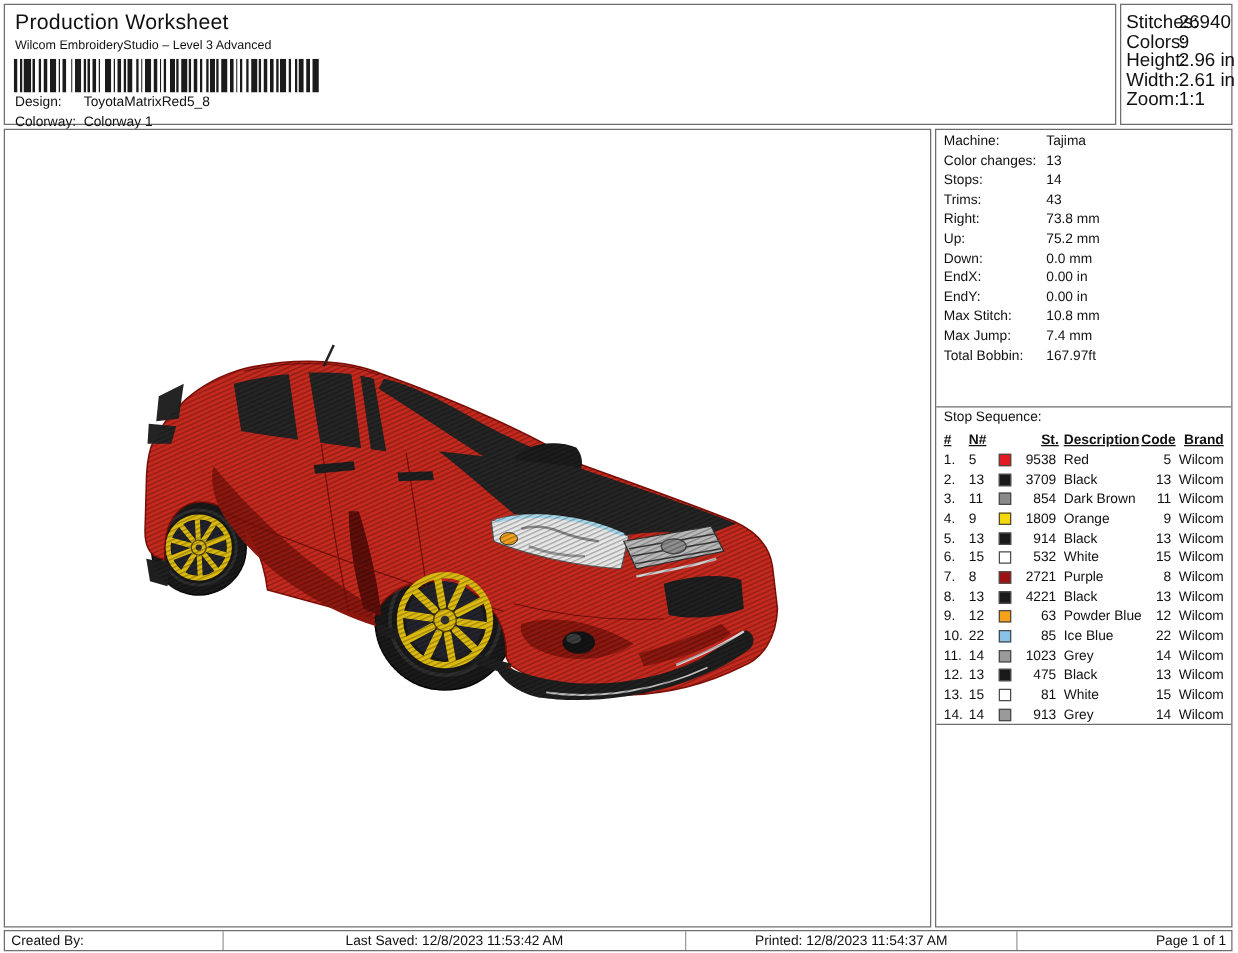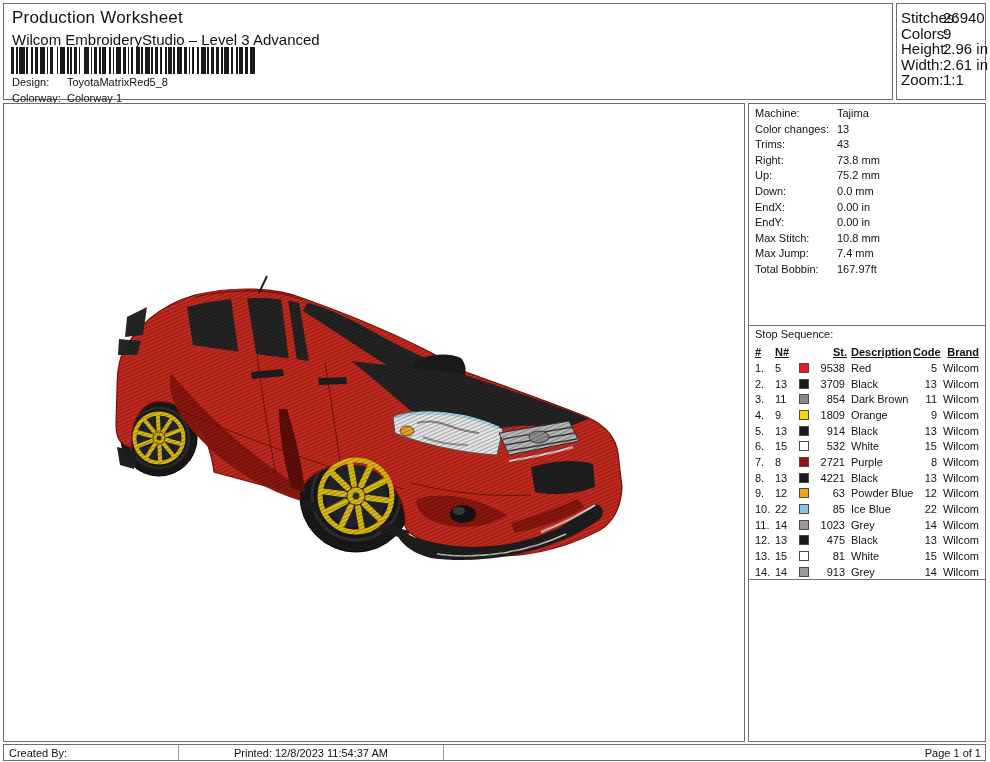--- a/index.html
+++ b/index.html
@@ -3,21 +3,21 @@
 <meta charset="utf-8">
 <style>
   *{box-sizing:border-box;margin:0;padding:0}
   html,body{background:#fff}
   body{width:990px;height:762px;position:relative;font-family:"Liberation Sans",sans-serif;color:#111;overflow:hidden}
   .box{position:absolute;border:1px solid #6e6e6e;background:#fff}
 
   
   #hdr-left{left:3px;top:3px;width:890px;height:97px}
   .title{position:absolute;left:8px;top:4px;font-size:17px;font-weight:normal;letter-spacing:.2px}
-  .subtitle{position:absolute;left:8px;top:27px;font-size:15px}
+  .subtitle{position:absolute;left:8px;top:27px;font-size:10px}
   .barcode{position:absolute;left:7px;top:43px;width:248px;height:27px;overflow:hidden;white-space:nowrap;font-size:0}
   .barcode span{display:inline-block;height:27px;vertical-align:top}
   .barcode .br{background:#1b1b1b}
   .barcode .sp{background:#fff}
   .kv{position:absolute;left:8px;font-size:11px}
   .kv .k{display:inline-block;width:55px}
   #design-row{top:72px}
   #colorway-row{top:88px}
 
   
@@ -234,20 +234,23 @@
 <div class="box" id="right-panel">
   <div id="machine-sec">
   <div class="mrow">
     <span class="ml">Machine:</span><span class="mv">Tajima</span>
   </div>
 
   <div class="mrow">
     <span class="ml">Color changes:</span><span class="mv">13</span>
   </div>
 
+  <div class="mrow">
+    <span class="ml">Stops:</span><span class="mv">14</span>
+  </div>
 
   <div class="mrow">
     <span class="ml">Trims:</span><span class="mv">43</span>
   </div>
 
 
   <div class="mrow">
     <span class="ml">Right:</span><span class="mv">73.8 mm</span>
   </div>
 
@@ -459,15 +462,16 @@
     <span class="c-code">14</span>
     <span class="c-brand">Wilcom</span>
   </div>
 </div>
   </div>
   <div id="empty-sec"></div>
 </div>
 
 <div class="box" id="footer">
   <div class="fcell fc1">Created By:</div>
+  <div class="fcell fc2">Last Saved: 12/8/2023 11:53:42 AM</div>
   <div class="fcell fc3">Printed: 12/8/2023 11:54:37 AM</div>
   <div class="fcell fc4">Page 1 of 1</div>
 </div>
 
 </body></html>

